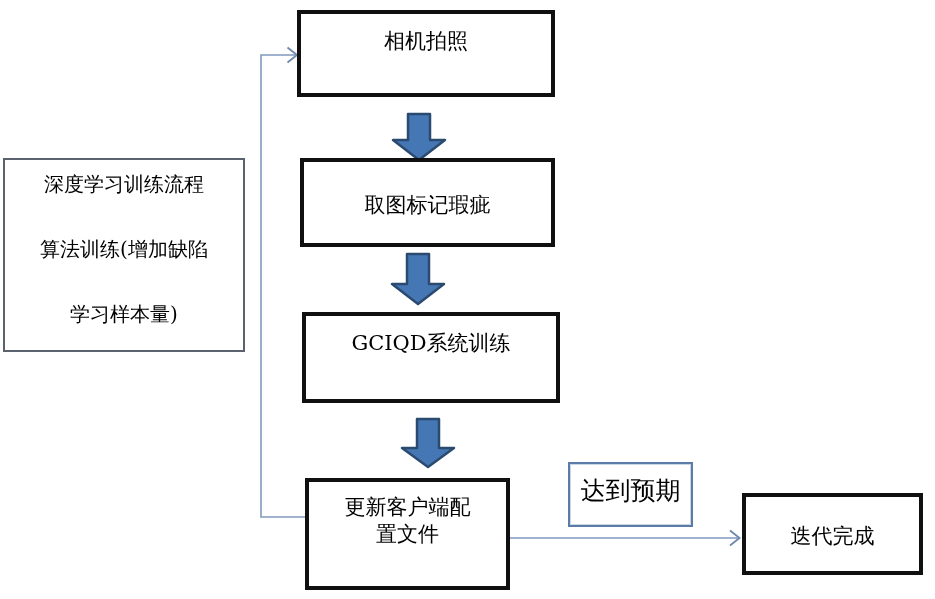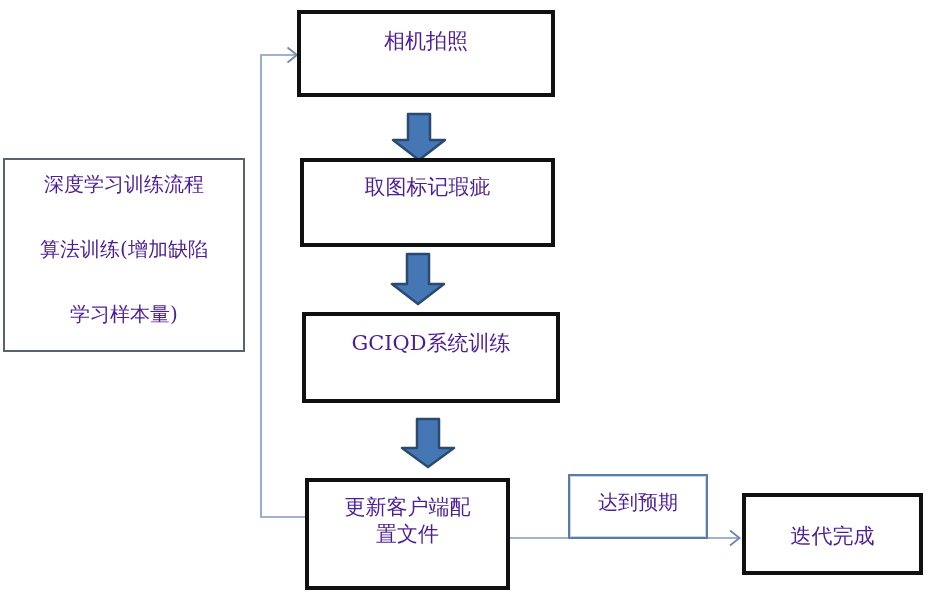--- a/index.html
+++ b/index.html
@@ -1,45 +1,45 @@
 <!DOCTYPE html>
 <html><head>
 <meta charset="utf-8">
 <style>
   html,body{margin:0;padding:0;background:#ffffff;}
   .canvas{
     position:relative;
     width:935px;height:599px;
     background:#ffffff;
     font-family:"DejaVu Serif","Liberation Serif",serif;
-    color:#4c1d95;
+    color:#000000;
     overflow:hidden;
   }
   .node{
     position:absolute;
     box-sizing:border-box;
     background:#ffffff;
     text-align:center;
     font-size:21px;
     line-height:27px;
   }
   .node.main{
     border:4px solid #101010;
   }
   .node .lbl{display:block;}
   #box-camera{left:297px;top:10px;width:258px;height:87px;padding-top:14px;}
-  #box-mark{left:300px;top:158px;width:255px;height:89px;padding-top:12px;}
+  #box-mark{left:300px;top:158px;width:255px;height:89px;padding-top:30px;}
   #box-train{left:302px;top:312px;width:258px;height:91px;padding-top:14px;}
   #box-update{left:305px;top:478px;width:205px;height:112px;padding:12px 26px 0 26px;}
   #box-done{left:742px;top:493px;width:181px;height:82px;padding-top:26px;}
   #box-expected{
-    left:568px;top:462px;width:140px;height:65px;
+    left:568px;top:462px;width:125px;height:65px;
     border:2px solid #5c7ca8;
     box-shadow:inset 0 0 0 1px #c9d6e6;
-    padding-top:13px;font-size:20px;margin-top:12px;
+    padding-top:13px;font-size:25px;
   }
   #box-annotation{
     left:3px;top:158px;width:242px;height:194px;
     border:2px solid #59626e;
     padding-top:8px;font-size:20px;line-height:32px;
   }
   #box-annotation .line1{display:block;margin-bottom:30px;}
   #box-annotation .line2,#box-annotation .line3{display:block;margin-top:33px;}
   svg.overlay{position:absolute;left:0;top:0;width:935px;height:599px;}
 </style>

